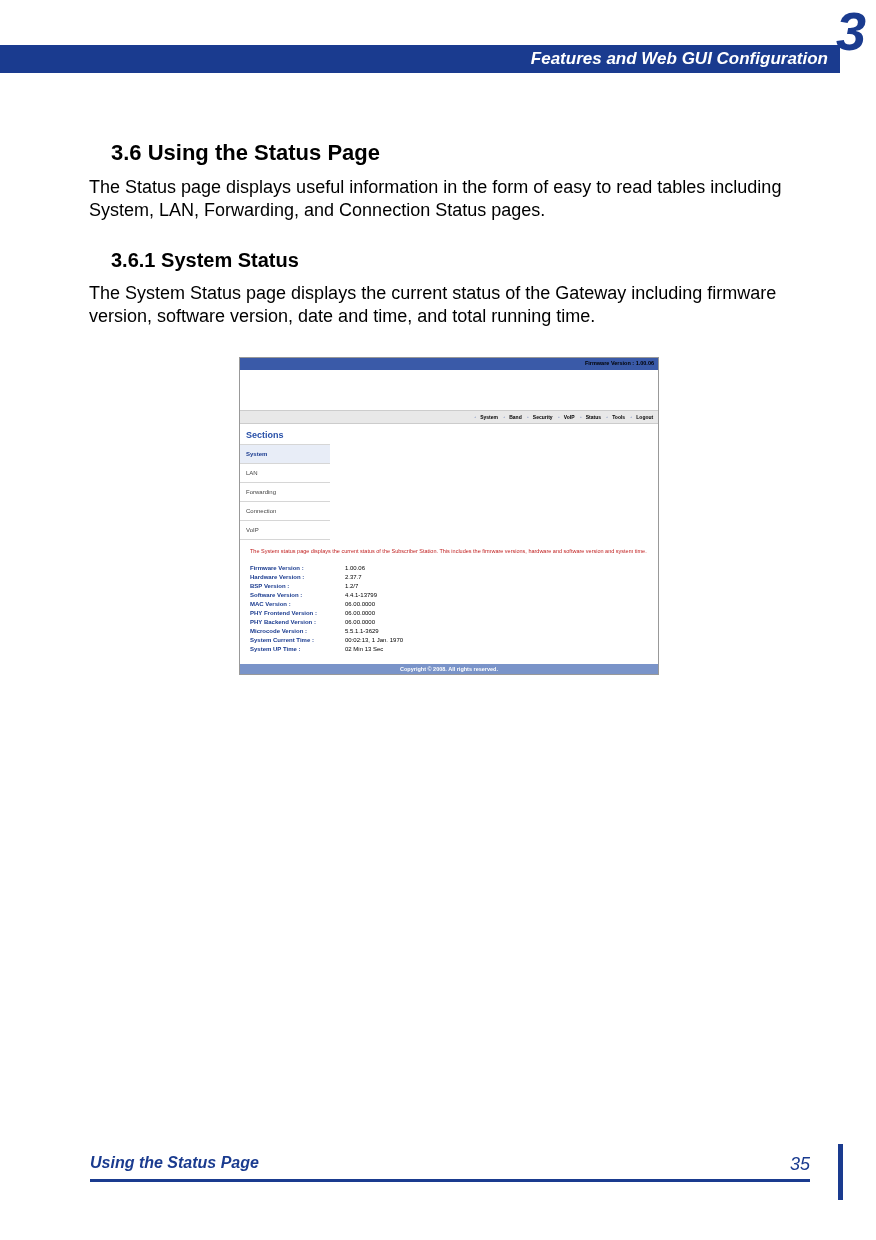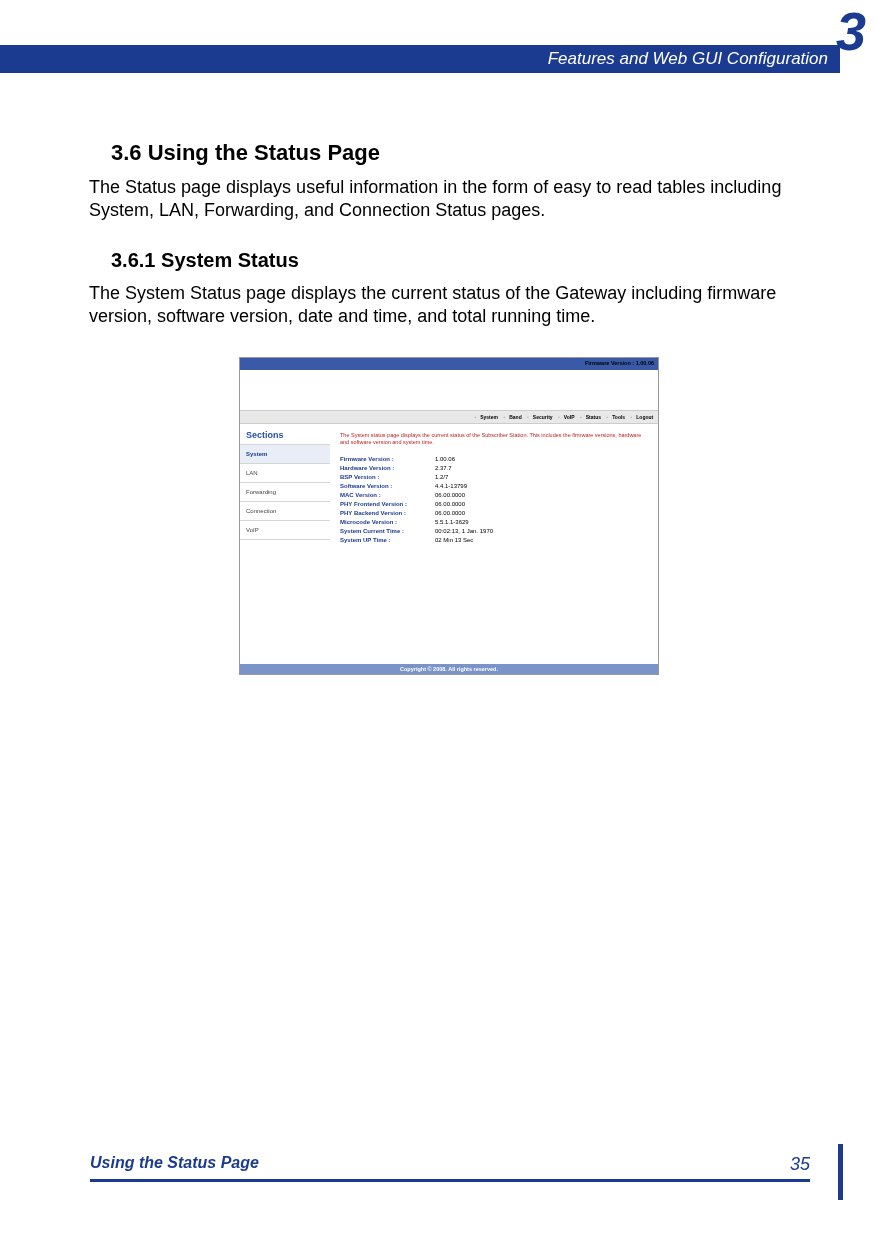--- a/index.html
+++ b/index.html
@@ -17,21 +17,21 @@
     left: 0;
     width: 840px;
     height: 28px;
     background: #1a3b8f;
   }
   .header-text {
     position: absolute;
     right: 12px;
     top: 4px;
     color: #fff;
-    font-weight: normal;
+    font-weight: bold;
     font-style: italic;
     font-size: 17px;
   }
   .chapter-num {
     position: absolute;
     top: 0;
     right: 10px;
     color: #1a3b8f;
     font-size: 54px;
     font-weight: bold;
@@ -92,20 +92,21 @@
     padding: 3px 0;
     text-align: right;
     font-size: 5px;
     font-weight: bold;
   }
   .ss-menubar span { margin: 0 2px; }
   .ss-menubar .dot { color: #3a5aa8; }
   .ss-body {
     display: flex;
     min-height: 240px;
+    flex-direction: column;
   }
   .ss-sidebar {
     width: 90px;
     flex-shrink: 0;
   }
   .ss-sections-title {
     color: #2850a8;
     font-weight: bold;
     font-size: 9px;
     padding: 6px 6px 4px 6px;

